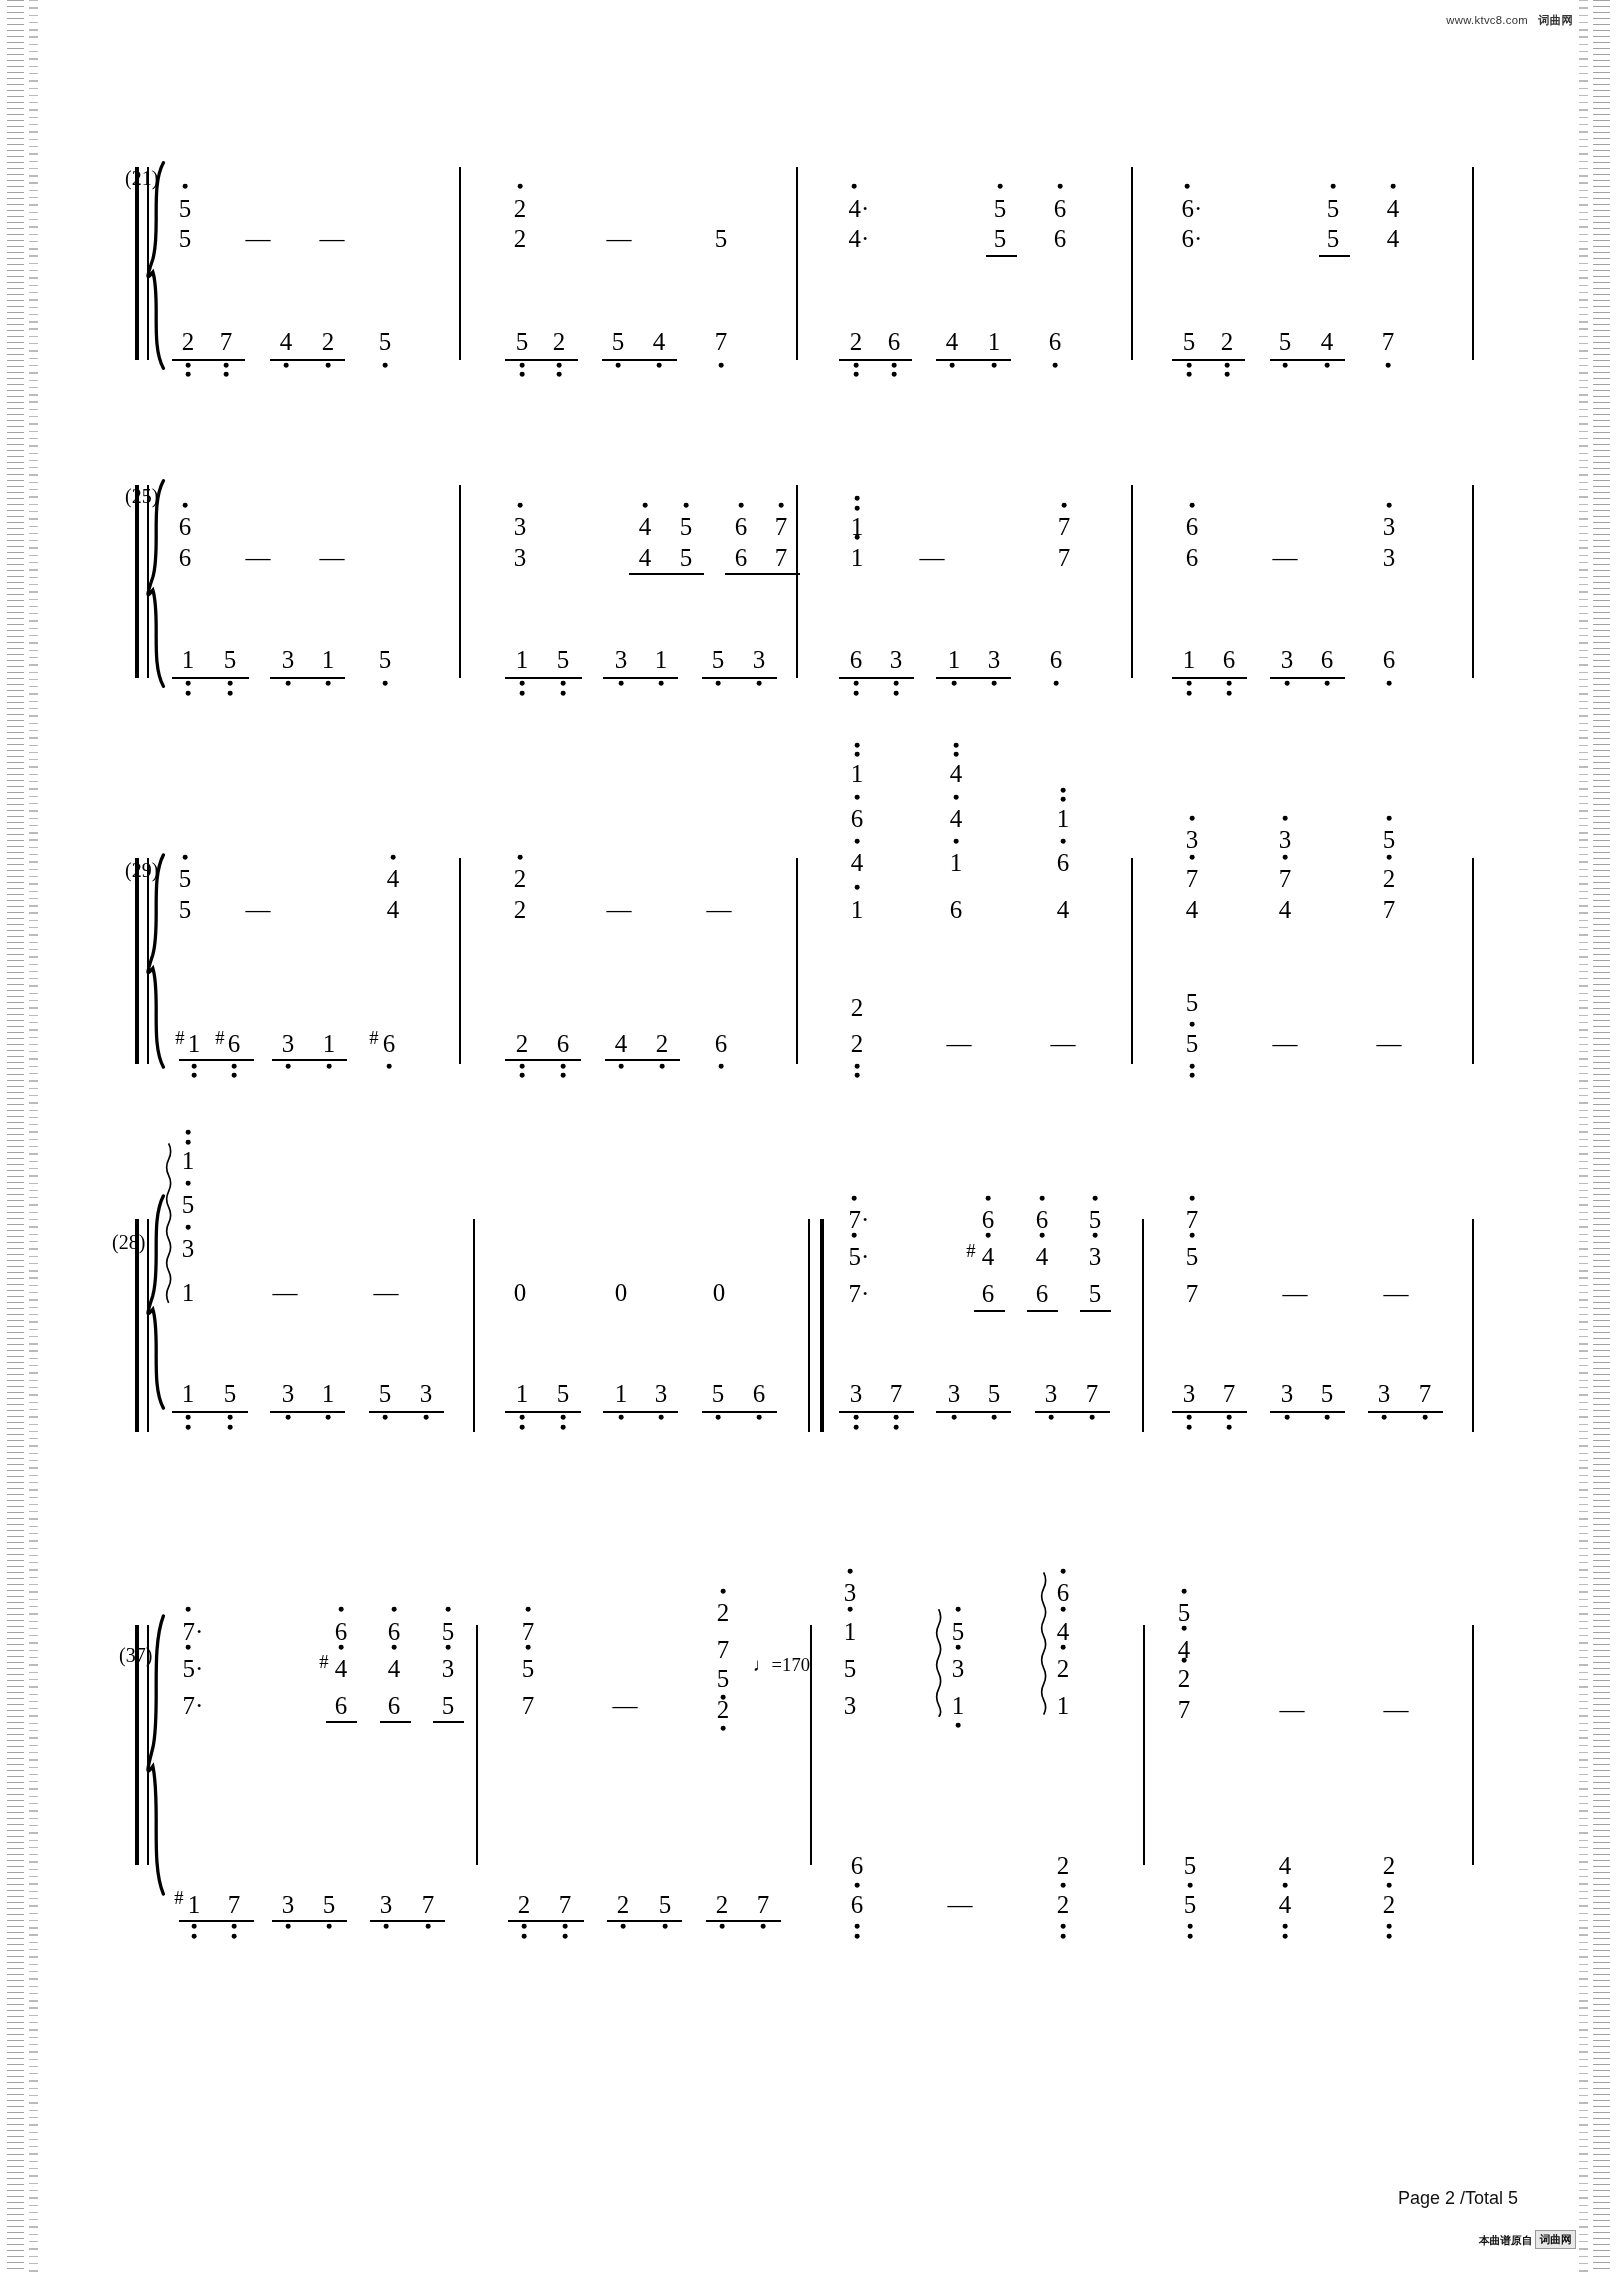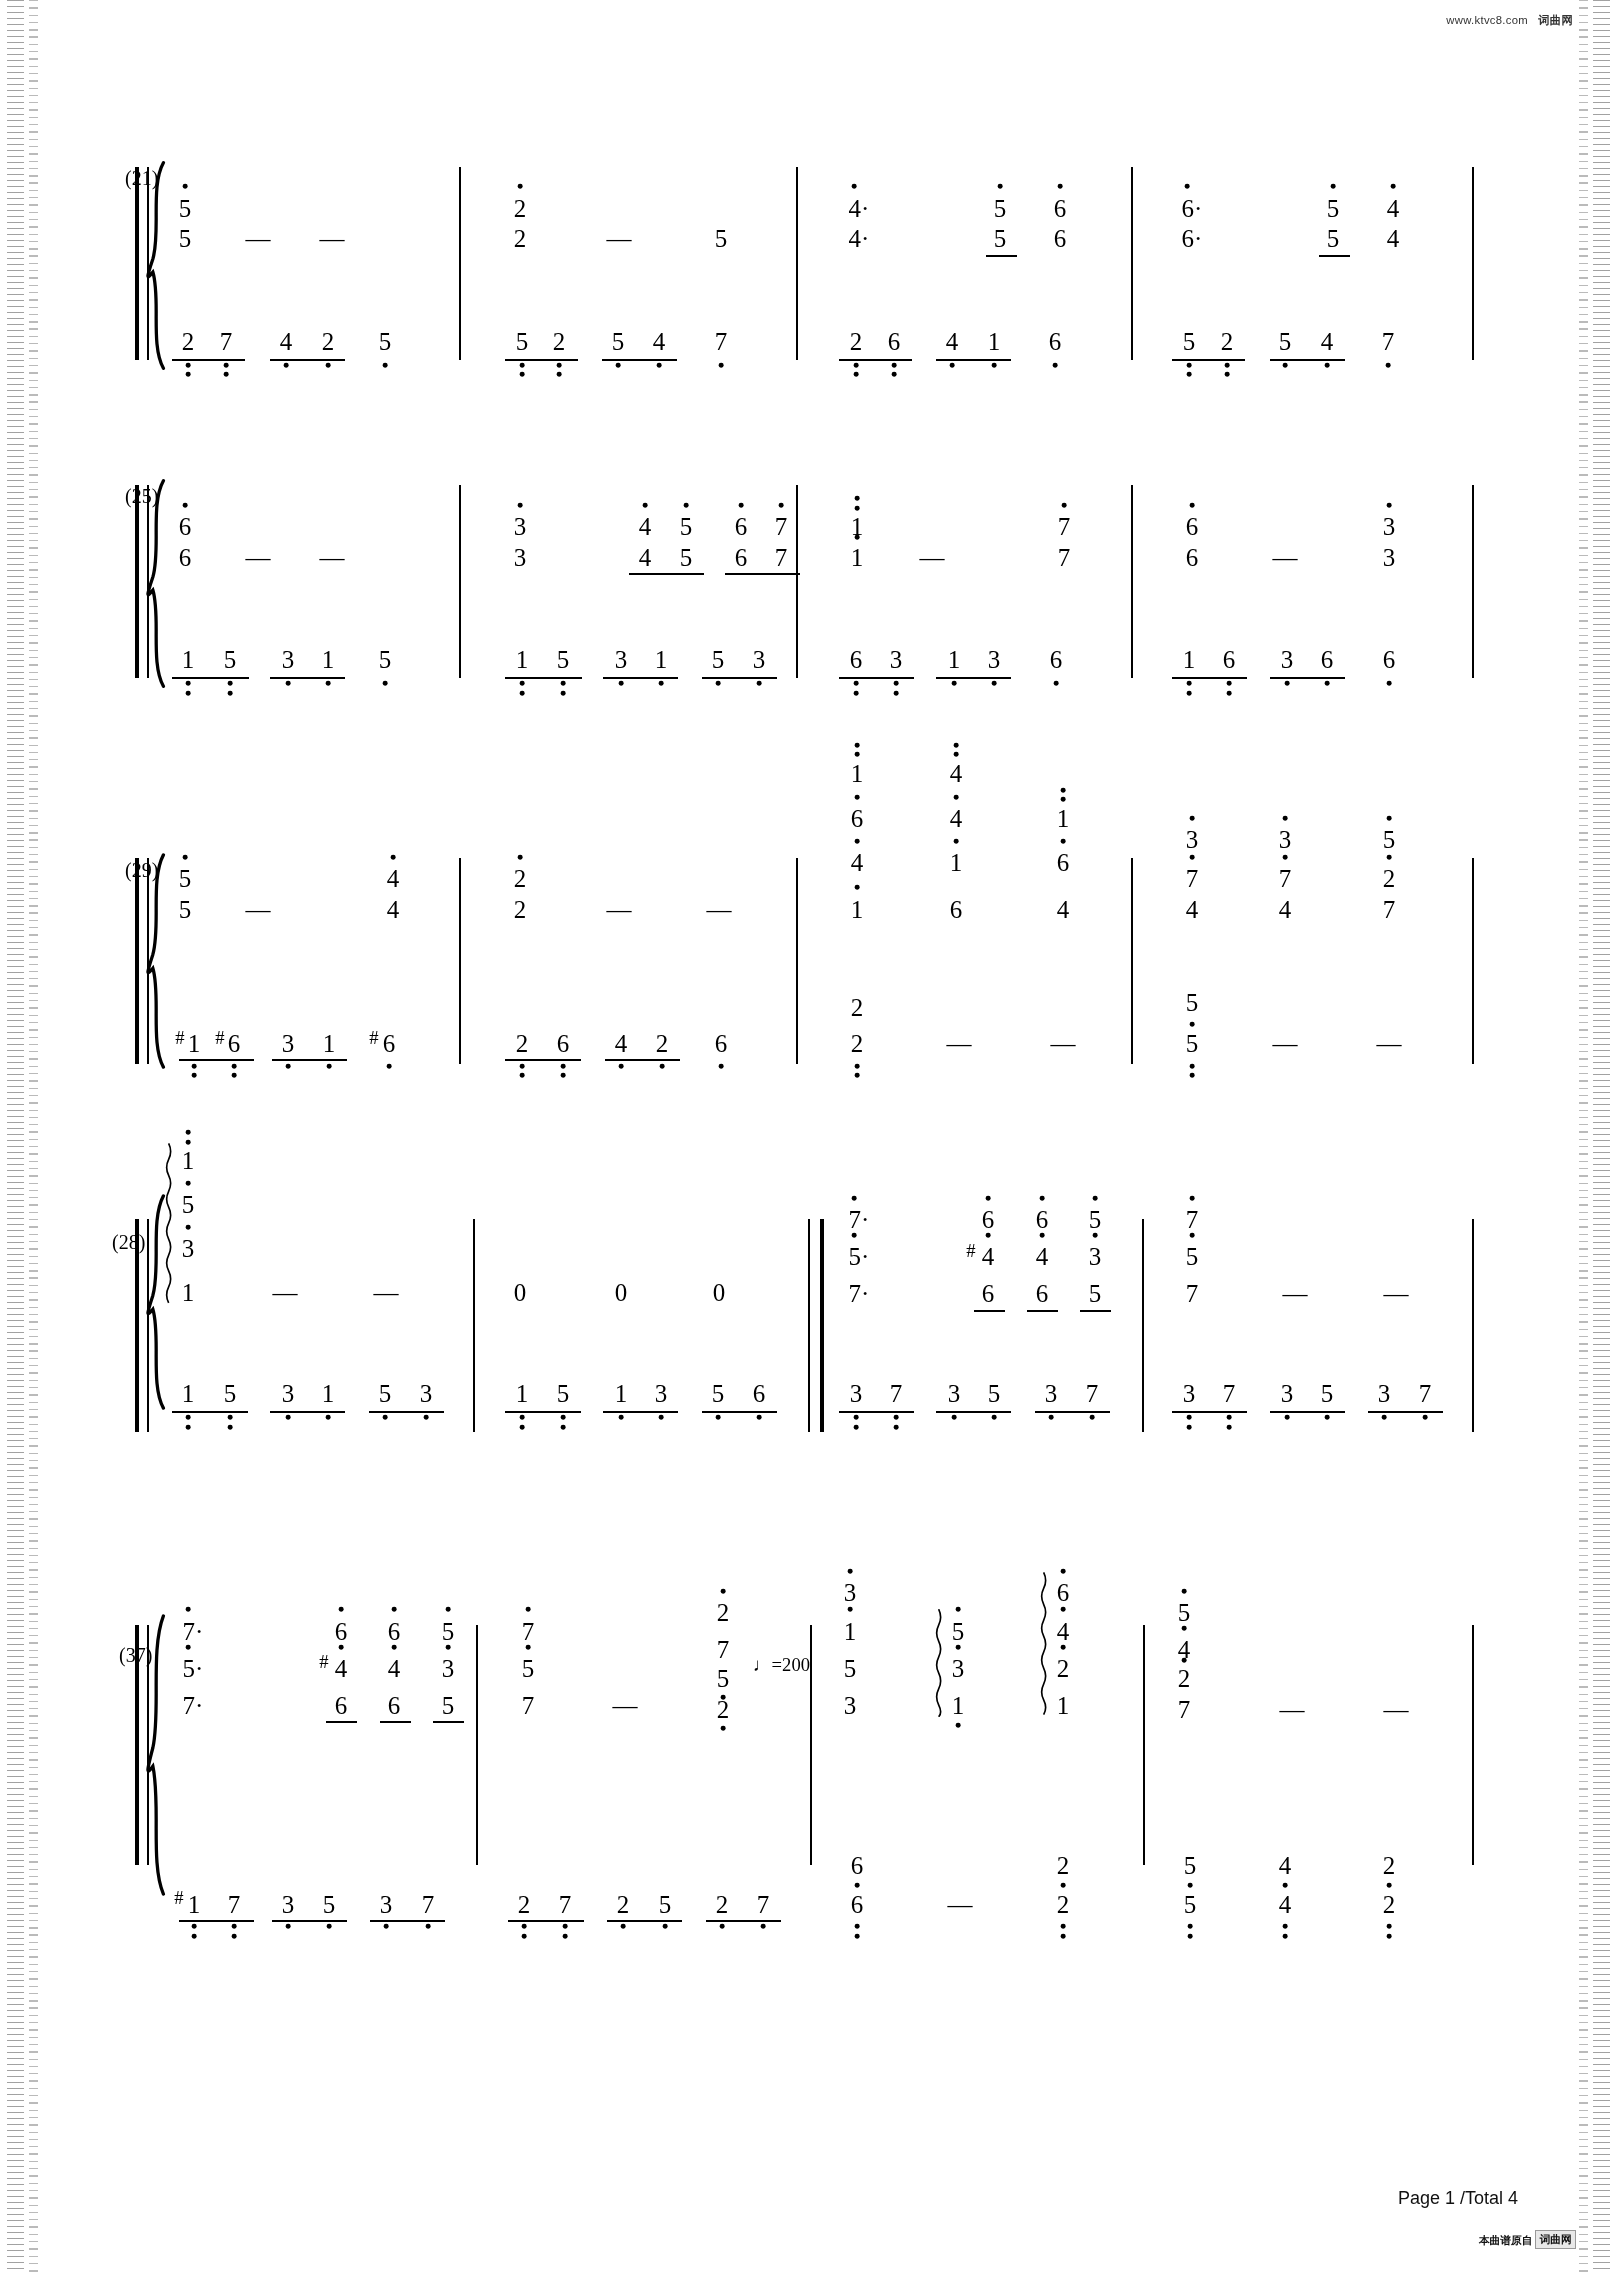--- a/index.html
+++ b/index.html
@@ -774,21 +774,21 @@
 
       <div class="note" style="left:723px; top:1612px;">2</div>
       <div class="dotup" style="left:723px; top:1591px;"></div>
       <div class="note" style="left:723px; top:1649px;">7</div>
       <div class="note" style="left:723px; top:1678px;">5</div>
       <div class="dotdn" style="left:723px; top:1697px;"></div>
       <div class="note" style="left:723px; top:1709px;">2</div>
       <div class="dotdn" style="left:723px; top:1728px;"></div>
 
       <div class="tempo" style="left:753px; top:1665px;">
-        <span>♩</span><span>=200</span>
+        <span>♩</span><span>=170</span>
       </div>
 
       <div class="note" style="left:524px; top:1904px;">2</div>
       <div class="dotdn" style="left:524px; top:1926px;"></div>
       <div class="dotdn" style="left:524px; top:1936px;"></div>
       <div class="note" style="left:565px; top:1904px;">7</div>
       <div class="dotdn" style="left:565px; top:1926px;"></div>
       <div class="dotdn" style="left:565px; top:1936px;"></div>
       <div class="beam" style="left:508px; top:1921px; width:76px;"></div>
       <div class="note" style="left:623px; top:1904px;">2</div>
@@ -869,20 +869,20 @@
       <div class="note" style="left:1389px; top:1865px;">2</div>
       <div class="note" style="left:1389px; top:1904px;">2</div>
       <div class="dotdn" style="left:1389px; top:1885px;"></div>
       <div class="dotdn" style="left:1389px; top:1926px;"></div>
       <div class="dotdn" style="left:1389px; top:1936px;"></div>
 
       <div class="barline" style="left:1473px; top:1625px; height:240px;"></div>
     </div>
   </div>
 
-  <div class="pagefoot">Page 1 /Total 4</div>
+  <div class="pagefoot">Page 2 /Total 5</div>
   <div class="sitefoot">
     <span>本曲谱原自</span>
     <span class="badge">词曲网</span>
   </div>
 
 </div>
 
 
 </body></html>

